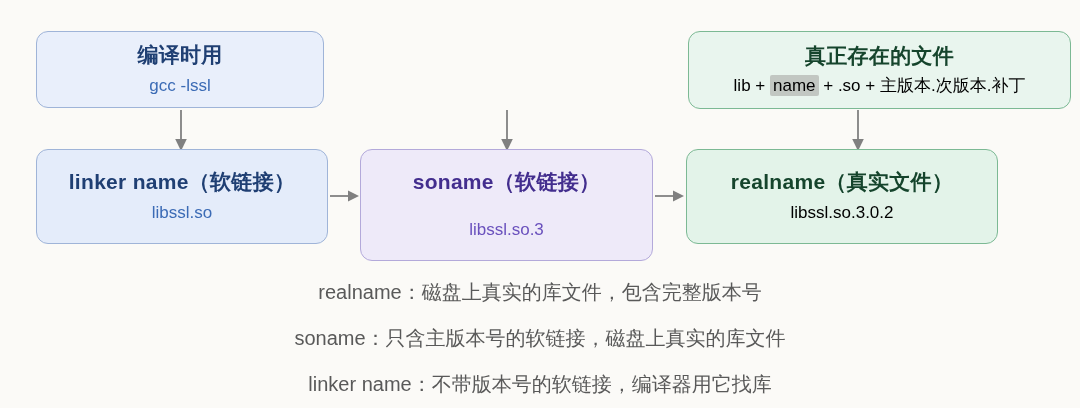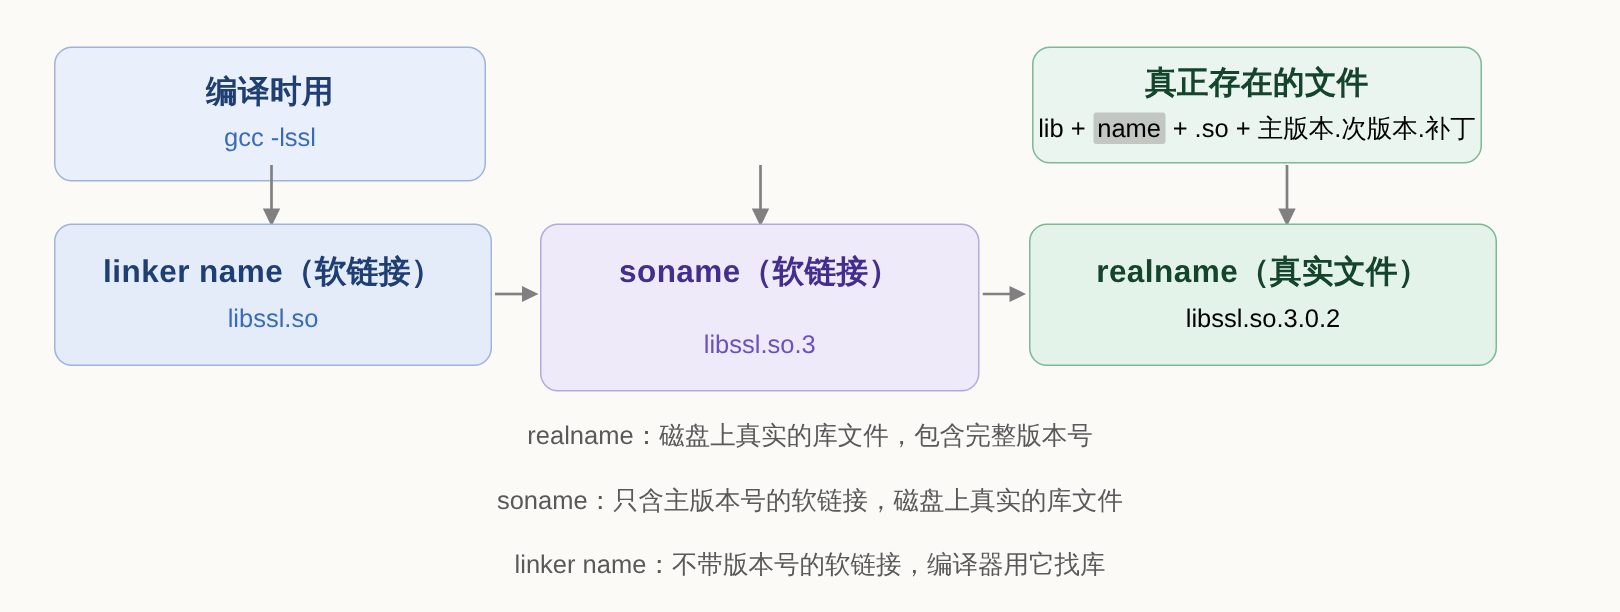--- a/index.html
+++ b/index.html
@@ -83,40 +83,40 @@
 
   
   .captions {
     position: absolute;
     left: 0;
     right: 0;
     top: 282px;
     text-align: center;
   }
   .caption-line {
-    font-size: 17px;
+    font-size: 20px;
     color: #595959;
     line-height: 1;
     margin-bottom: 26px;
     white-space: nowrap;
   }
   .caption-line:last-child { margin-bottom: 0; }
 </style>
 </head>
 <body>
 
 <div id="canvas">
 
-  <div class="card row-top theme-blue" style="left:36px; top:31px; width:288px; height:90px;">
+  <div class="card row-top theme-blue" style="left:36px; top:31px; width:288px; height:77px;">
     <div class="title">编译时用</div>
     <div class="sub">gcc -lssl</div>
   </div>
 
 
-  <div class="card row-top theme-green" style="left:688px; top:31px; width:300px; height:78px;">
+  <div class="card row-top theme-green" style="left:688px; top:31px; width:383px; height:78px;">
     <div class="title">真正存在的文件</div>
     <div class="sub">
       <span>lib + </span><span class="hl">name</span><span> + .so + 主版本.次版本.补丁</span>
     </div>
   </div>
 
   <div class="arrow-v" style="left:172px; top:110px;">
     <svg width="18" height="42" viewBox="0 0 18 42">
       <line x1="9" y1="0" x2="9" y2="32" stroke="#808080" stroke-width="1.8"></line>
       <polygon points="9,41 3.2,29 14.8,29" fill="#808080"></polygon>

